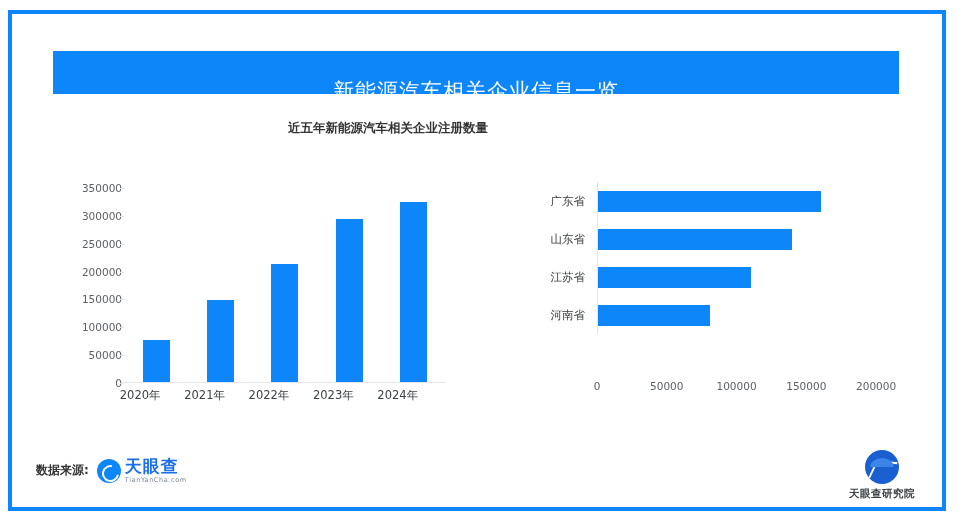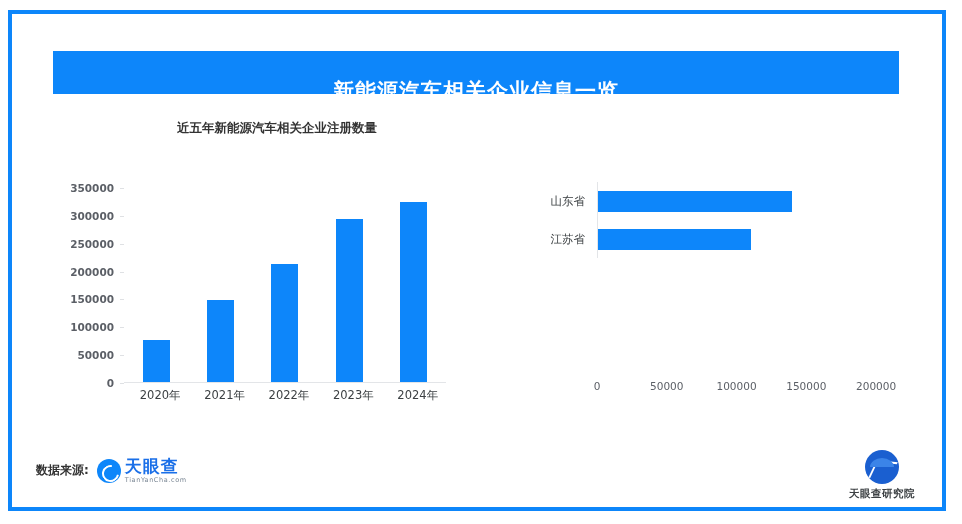--- a/index.html
+++ b/index.html
@@ -27,48 +27,48 @@
   #title-banner {
     position: absolute;
     left: 53px; top: 51px;
     width: 846px; height: 43px;
     background: #0d86fa;
     display: flex; align-items: center; justify-content: center;
   }
   #title-text {
     color: #ffffff;
     font-size: 21px;
-    font-weight: bold;
+    font-weight: normal;
     letter-spacing: 1px;
     font-family: "DejaVu Sans", "Liberation Sans", sans-serif;
     margin-top: 36px;
   }
   
   .panel { position: absolute; }
   #panel-left { left: 48px; top: 120px; width: 440px; height: 300px; }
   #panel-right { left: 500px; top: 120px; width: 432px; height: 300px; }
 
   .chart-title {
     width: 100%;
-    text-align: center;
+    text-align: right;
     font-size: 12.5px;
     font-weight: bold;
     color: #333333;
   }
   #panel-left .chart-title { padding-left: 18px; }
 
   
   #vbar-area {
     position: absolute;
     left: 0; top: 68px;
     width: 440px; height: 230px;
   }
   #vbar-ylabels {
     position: absolute;
-    left: 0; top: 0; width: 72px; height: 195px; font-weight: bold;
+    left: 8px; top: 0; width: 72px; height: 195px;
   }
   #vbar-ylabels .ytick {
     position: absolute;
     right: 6px;
     font-size: 10.5px;
     color: #5b5f66;
     transform: translateY(-50%);
     white-space: nowrap;
   }
   #vbar-plot {
@@ -97,21 +97,21 @@
     align-items: center;
     justify-content: flex-end;
     height: 100%;
   }
   .vbar {
     width: 27px;
     background: #0d86fa;
   }
   #vbar-xlabels {
     position: absolute;
-    left: 80px; top: 200px;
+    left: 60px; top: 200px;
     width: 322px;
     display: flex;
     justify-content: space-around;
   }
   #vbar-xlabels .xtick {
     width: 19.5%;
     text-align: center;
     font-size: 11.5px;
     color: #3c4043;
   }
@@ -311,29 +311,41 @@
           <div class="xtick">2024年</div>
         </div>
     </div>
   </div>
 
   <div class="panel" id="panel-right">
 
     <div id="hbar-area">
       <div id="hbar-rows">
           <div class="hbar-row">
+            <div class="hbar-label">广东省</div>
+            <div class="hbar-track">
+              <div class="hbar" title="广东省: 160000" style="width: 223.256px; background: rgb(13, 134, 250);"></div>
+            </div>
+          </div>
+          <div class="hbar-row">
             <div class="hbar-label">山东省</div>
             <div class="hbar-track">
               <div class="hbar" title="山东省: 139000" style="width: 193.953px; background: rgb(13, 134, 250);"></div>
             </div>
           </div>
           <div class="hbar-row">
             <div class="hbar-label">江苏省</div>
             <div class="hbar-track">
               <div class="hbar" title="江苏省: 110000" style="width: 153.488px; background: rgb(13, 134, 250);"></div>
+            </div>
+          </div>
+          <div class="hbar-row">
+            <div class="hbar-label">河南省</div>
+            <div class="hbar-track">
+              <div class="hbar" title="河南省: 80000" style="width: 111.628px; background: rgb(13, 134, 250);"></div>
             </div>
           </div>
         </div>
       <div id="hbar-xaxis">
           <div class="xtick" style="left: 0px;">0</div>
           <div class="xtick" style="left: 69.7674px;">50000</div>
           <div class="xtick" style="left: 139.535px;">100000</div>
           <div class="xtick" style="left: 209.302px;">150000</div>
           <div class="xtick" style="left: 279.07px;">200000</div>
         </div>

